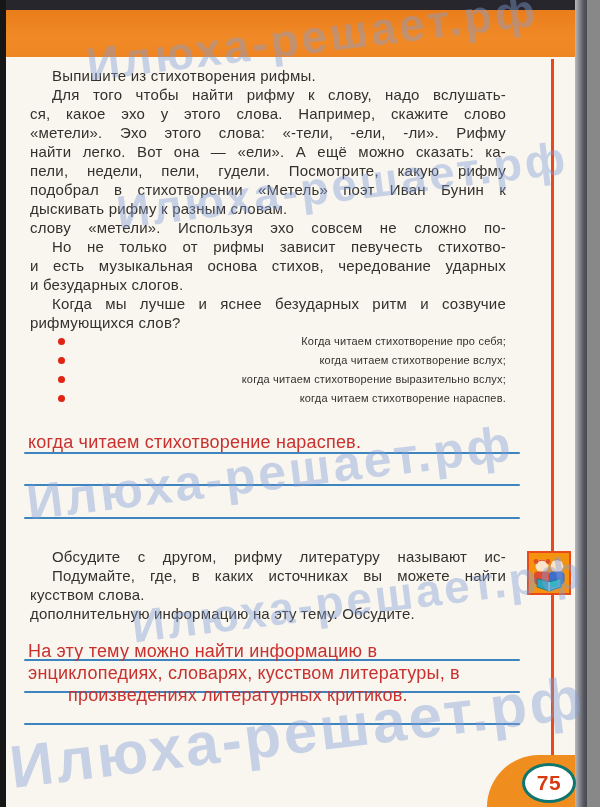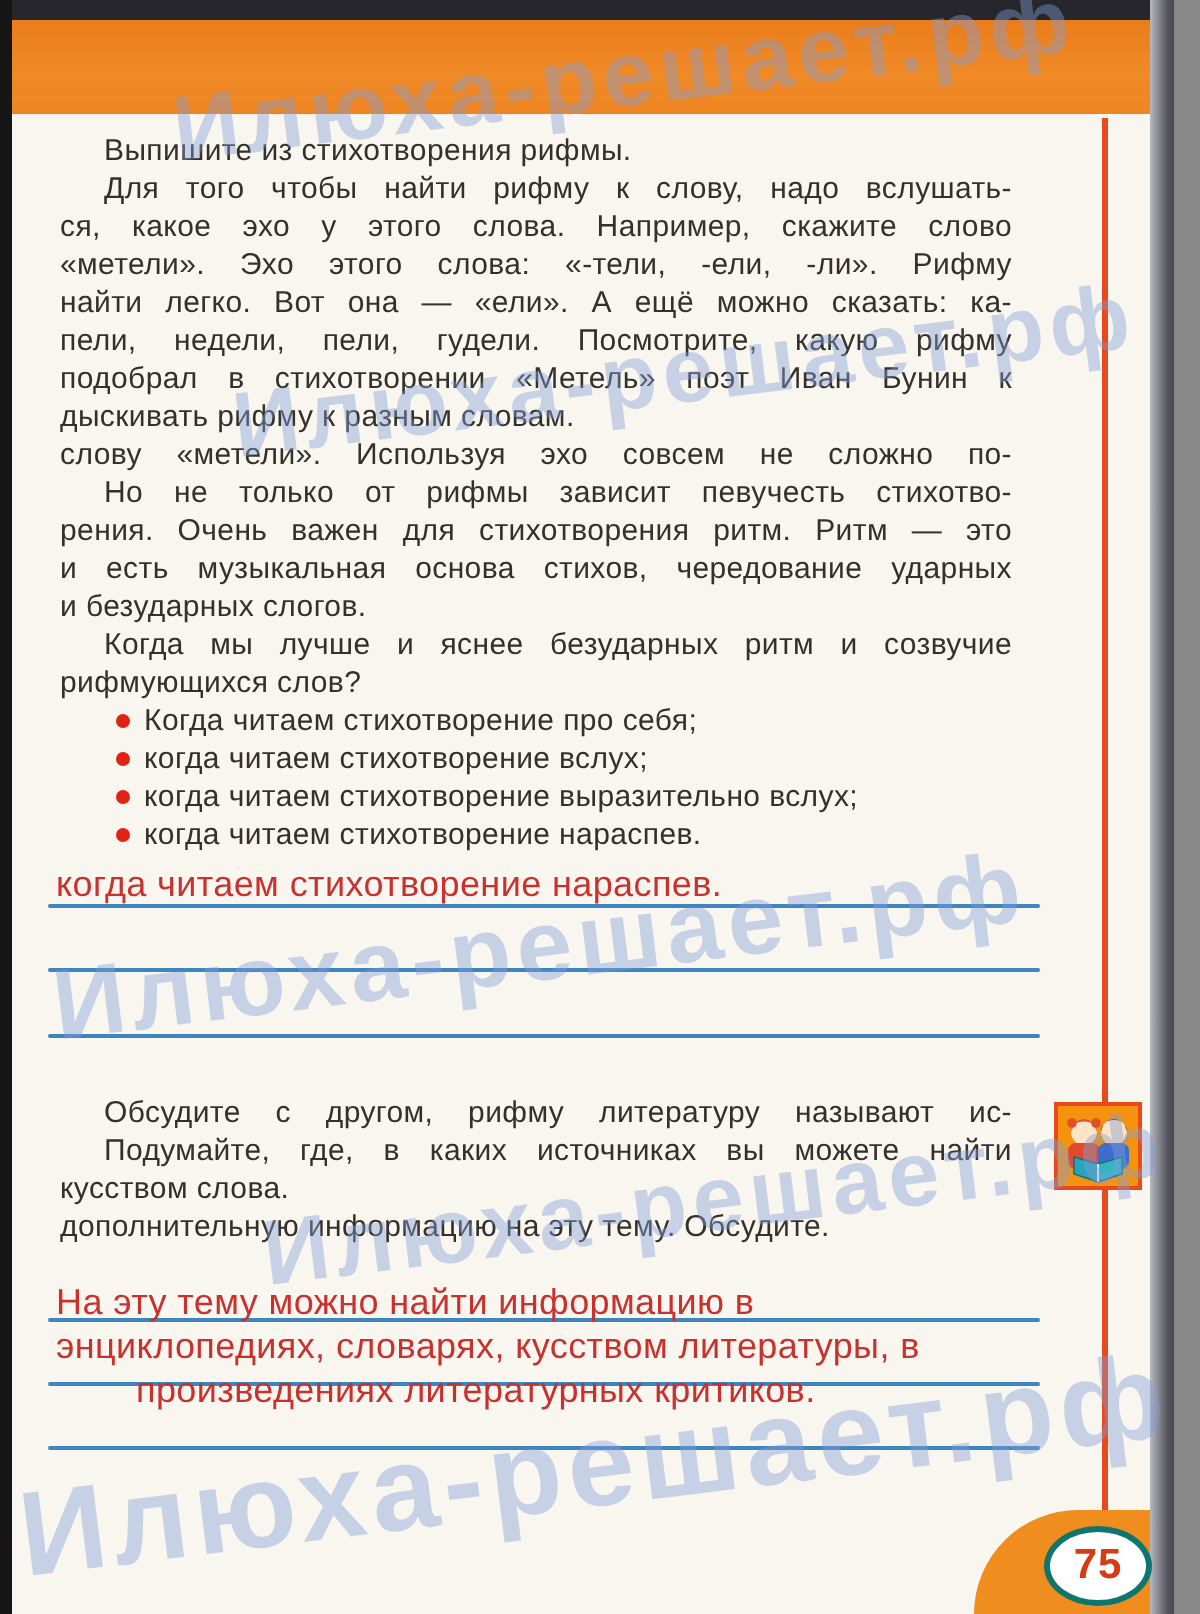--- a/index.html
+++ b/index.html
@@ -16,21 +16,21 @@
   .right-edge{position:absolute;left:575px;top:0;width:25px;height:807px;z-index:6;
     background:linear-gradient(90deg,#b8b8bf 0%,#55555e 35%,#1b1b21 100%);}
   .vline{position:absolute;left:551px;top:59px;width:3px;height:707px;background:#e8491d;z-index:2;}
 
   
   .content{position:absolute;left:30px;top:66px;width:476px;color:#34302b;z-index:1;}
   .line{font-size:15px;line-height:19px;letter-spacing:.2px;
     text-align:justify;text-align-last:justify;}
   .line.last{text-align-last:left;}
   .line.indent{text-indent:22px;}
-  .bul{position:relative;padding-left:42px;font-size:15px;line-height:19px;letter-spacing:.2px;}
+  .bul{position:relative;padding-left:42px;font-size:11px;line-height:19px;letter-spacing:.2px;text-align:right;}
   .dot{position:absolute;left:28px;top:6px;width:7px;height:7px;border-radius:50%;background:#e02313;}
 
   .discuss{position:absolute;left:30px;top:547px;width:476px;color:#34302b;z-index:1;}
 
   
   .answer{position:absolute;left:24px;width:496px;z-index:1;}
   .answer1{top:430px;height:100px;}
   .answer2{top:640px;height:98px;}
   .rule{position:absolute;left:0;right:0;height:2px;background:#3e85c0;border-radius:1px;}
   .answer1 .r1{top:22px;}.answer1 .r2{top:54px;}.answer1 .r3{top:87px;}
@@ -77,21 +77,20 @@
         <div class="line indent last"><span>Выпишите из стихотворения рифмы.</span></div>
         <div class="line indent"><span>Для того чтобы найти рифму к слову, надо вслушать-</span></div>
         <div class="line"><span>ся, какое эхо у этого слова. Например, скажите слово</span></div>
         <div class="line"><span>«метели». Эхо этого слова: «-тели, -ели, -ли». Рифму</span></div>
         <div class="line"><span>найти легко. Вот она — «ели». А ещё можно сказать: ка-</span></div>
         <div class="line"><span>пели, недели, пели, гудели. Посмотрите, какую рифму</span></div>
         <div class="line"><span>подобрал в стихотворении «Метель» поэт Иван Бунин к</span></div>
         <div class="line last"><span>дыскивать рифму к разным словам.</span></div>
         <div class="line"><span>слову «метели». Используя эхо совсем не сложно по-</span></div>
         <div class="line indent"><span>Но не только от рифмы зависит певучесть стихотво-</span></div>
-        <div class="line"><span>рения. Очень важен для стихотворения ритм. Ритм — это</span></div>
         <div class="line"><span>и есть музыкальная основа стихов, чередование ударных</span></div>
         <div class="line last"><span>и безударных слогов.</span></div>
         <div class="line indent"><span>Когда мы лучше и яснее безударных ритм и созвучие</span></div>
         <div class="line last"><span>рифмующихся слов?</span></div>
       </div>
     <div>
         <div class="bul"><span class="dot"></span><span>Когда читаем стихотворение про себя;</span></div>
         <div class="bul"><span class="dot"></span><span>когда читаем стихотворение вслух;</span></div>
         <div class="bul"><span class="dot"></span><span>когда читаем стихотворение выразительно вслух;</span></div>
         <div class="bul"><span class="dot"></span><span>когда читаем стихотворение нараспев.</span></div>

